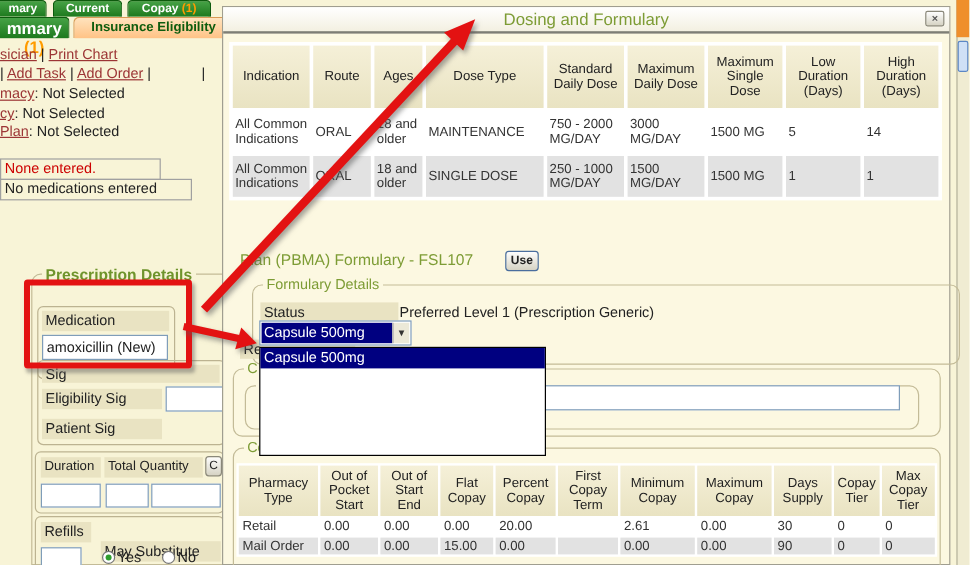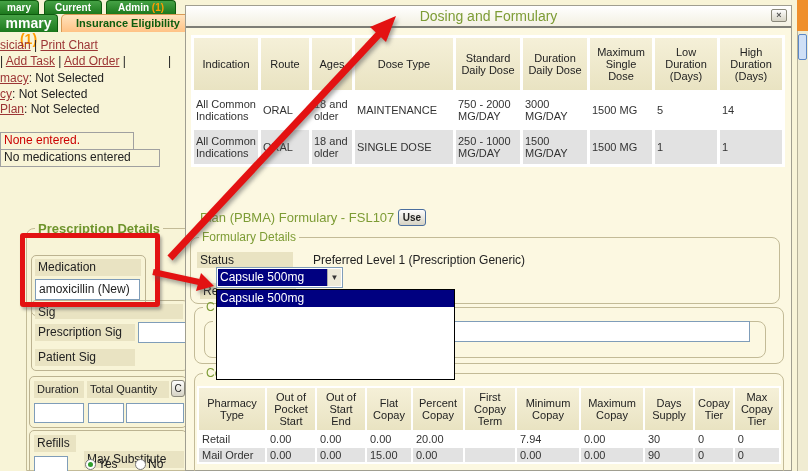--- a/index.html
+++ b/index.html
@@ -74,21 +74,21 @@
 
 <div class="stage">
 
   <div class="abs" style="left:0;top:0;width:808px;height:471px;z-index:1">
 
     <div class="gtab" style="left:0;top:0;width:39px;height:14px;border-left:none;border-radius:0 4px 0 0">
       <span>mary</span></div>
     <div class="gtab" style="left:44px;top:0;width:58px;height:14px">
       <span>Current</span></div>
     <div class="gtab" style="left:106px;top:0;width:70px;height:14px">
-      <span>Admin </span><span class="count">(1)</span></div>
+      <span>Copay </span><span class="count">(1)</span></div>
 
     <div class="gtab gtab2" style="left:0;top:14px;width:58px;height:18px;border-left:none;border-radius:0 4px 0 0">
       <span>mmary </span><span class="count">(1)</span></div>
     <div class="ptab" style="left:61px;top:14px;width:134px;height:18px">
       <span>Insurance Eligibility</span></div>
 
     <div class="linkline" style="left:0;top:38px">
       <span class="lnk">sician</span><span class="plain"> | </span><span class="lnk">Print Chart</span>
     </div>
     <div class="linkline" style="left:0;top:54px">
@@ -112,21 +112,21 @@
       <legend class="big">Prescription Details</legend>
     </fieldset>
 
     <div class="box" style="left:31px;top:255px;width:115px;height:61px">
       <div class="bar" style="left:3px;top:3px;right:4px;height:17px">Medication</div>
       <div class="inp" style="left:3px;top:23px;width:105px;height:21px">amoxicillin (New)</div>
     </div>
 
     <div class="box" style="left:31px;top:300px;width:157px;height:71px">
       <div class="bar" style="left:3px;top:3px;width:148px;height:15px">Sig</div>
-      <div class="bar" style="left:3px;top:23px;width:100px;height:17px">Prescription Sig</div>
+      <div class="bar" style="left:3px;top:23px;width:100px;height:17px">Eligibility Sig</div>
       <div class="inp" style="left:106px;top:21px;width:55px;height:21px"></div>
       <div class="bar" style="left:3px;top:48px;width:100px;height:17px">Patient Sig</div>
     </div>
 
     <div class="box" style="left:29px;top:376px;width:158px;height:52px">
       <div class="bar" style="left:4px;top:4px;width:50px;height:17px;font-size:11px">Duration</div>
       <div class="bar" style="left:57px;top:4px;width:82px;height:17px;font-size:11px">Total Quantity</div>
       <div class="btn-sm" style="left:141px;top:3px;width:14px;height:17px">C</div>
       <div class="inp" style="left:4px;top:26px;width:50px;height:20px"></div>
       <div class="inp" style="left:58px;top:26px;width:36px;height:20px"></div>
@@ -160,21 +160,21 @@
           <col style="width:62px">
           <col style="width:62px">
         </colgroup>
       <thead>
           <tr>
         <th>Indication</th>
         <th>Route</th>
         <th>Ages</th>
         <th>Dose Type</th>
         <th>Standard Daily Dose</th>
-        <th>Duration Daily Dose</th>
+        <th>Maximum Daily Dose</th>
         <th>Maximum Single Dose</th>
         <th>Low Duration (Days)</th>
         <th>High Duration (Days)</th>
       </tr>
         </thead>
       <tbody>
         <tr>
           <td>All Common Indications</td>
           <td>ORAL</td>
           <td>18 and older</td>
@@ -194,26 +194,26 @@
           <td>1500 MG/DAY</td>
           <td>1500 MG</td>
           <td>1</td>
           <td>1</td>
         </tr>
       </tbody>
     </table>
 
     <div class="abs" style="left:14px;top:203px;white-space:nowrap">
       <span style="color:#7d9c35;font-size:13px">Plan (PBMA) Formulary - FSL107</span>
-      <span class="btn-sm" style="position:static;display:inline-block;margin-left:0;padding:0 4px;font-weight:bold;border-color:#4a6e9e;vertical-align:1px">Use</span>
-    </div>
-
-    <fieldset style="left:4px;top:224px;width:590px;height:74px">
+      <span class="btn-sm" style="position:static;display:inline-block;margin-left:23px;padding:0 4px;font-weight:bold;border-color:#4a6e9e;vertical-align:1px">Use</span>
+    </div>
+
+    <fieldset style="left:24px;top:224px;width:590px;height:74px">
       <legend>Formulary Details</legend>
-      <div class="bar" style="left:6px;top:8px;width:96px;height:16px">Status</div>
+      <div class="bar" style="left:6px;top:8px;width:115px;height:16px">Status</div>
       <div class="abs" style="left:122px;top:9px;white-space:nowrap">Preferred Level 1 (Prescription Generic)</div>
     </fieldset>
 
     <div class="bar" style="left:14px;top:277px;width:96px;height:16px;z-index:2">Re</div>
 
     <div class="combo" style="left:30px;top:261px;width:127px;height:21px">
       <span class="sel">Capsule 500mg</span>
       <span class="arrow">▼</span>
     </div>
 
@@ -257,21 +257,21 @@
         </tr>
           </thead>
         <tbody>
           <tr>
             <td>Retail</td>
             <td>0.00</td>
             <td>0.00</td>
             <td>0.00</td>
             <td>20.00</td>
             <td></td>
-            <td>7.94</td>
+            <td>2.61</td>
             <td>0.00</td>
             <td>30</td>
             <td>0</td>
             <td>0</td>
           </tr>
           <tr class="alt">
             <td>Mail Order</td>
             <td>0.00</td>
             <td>0.00</td>
             <td>15.00</td>

